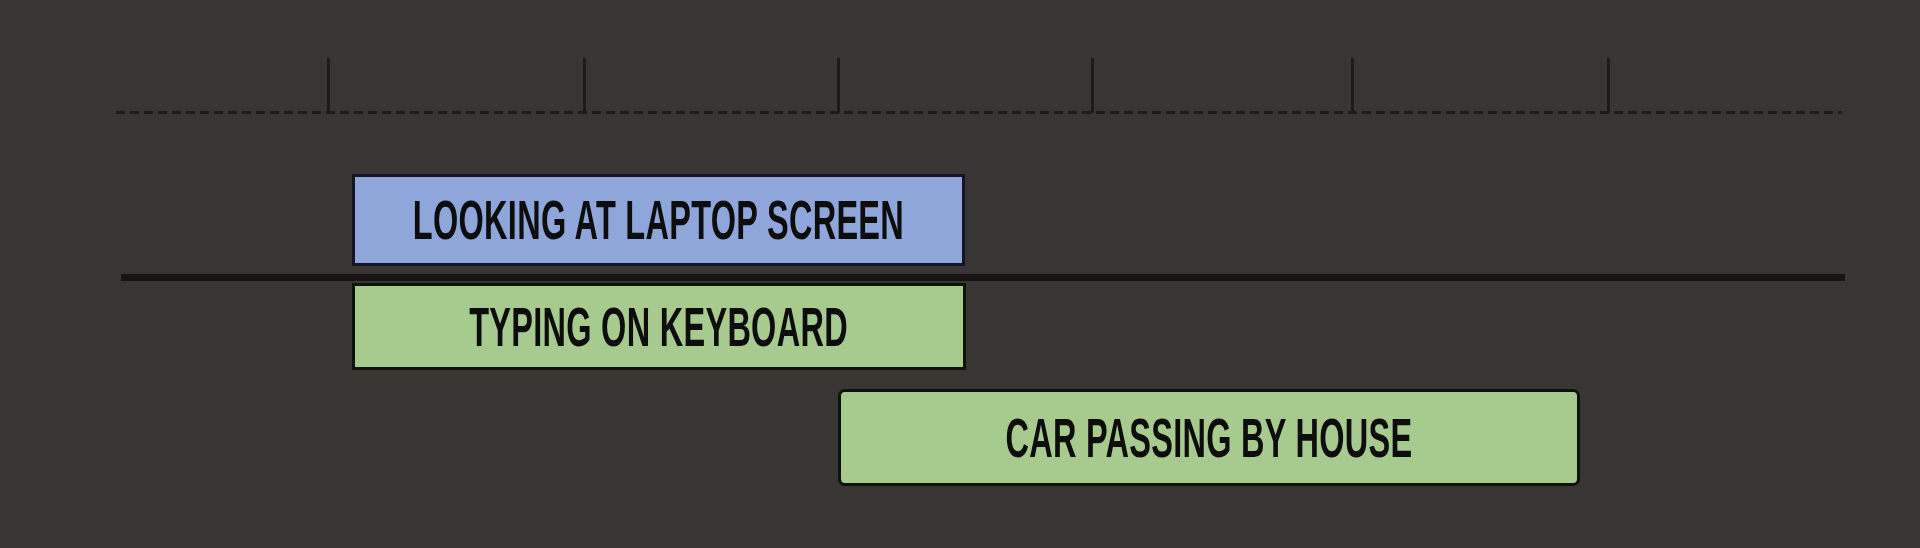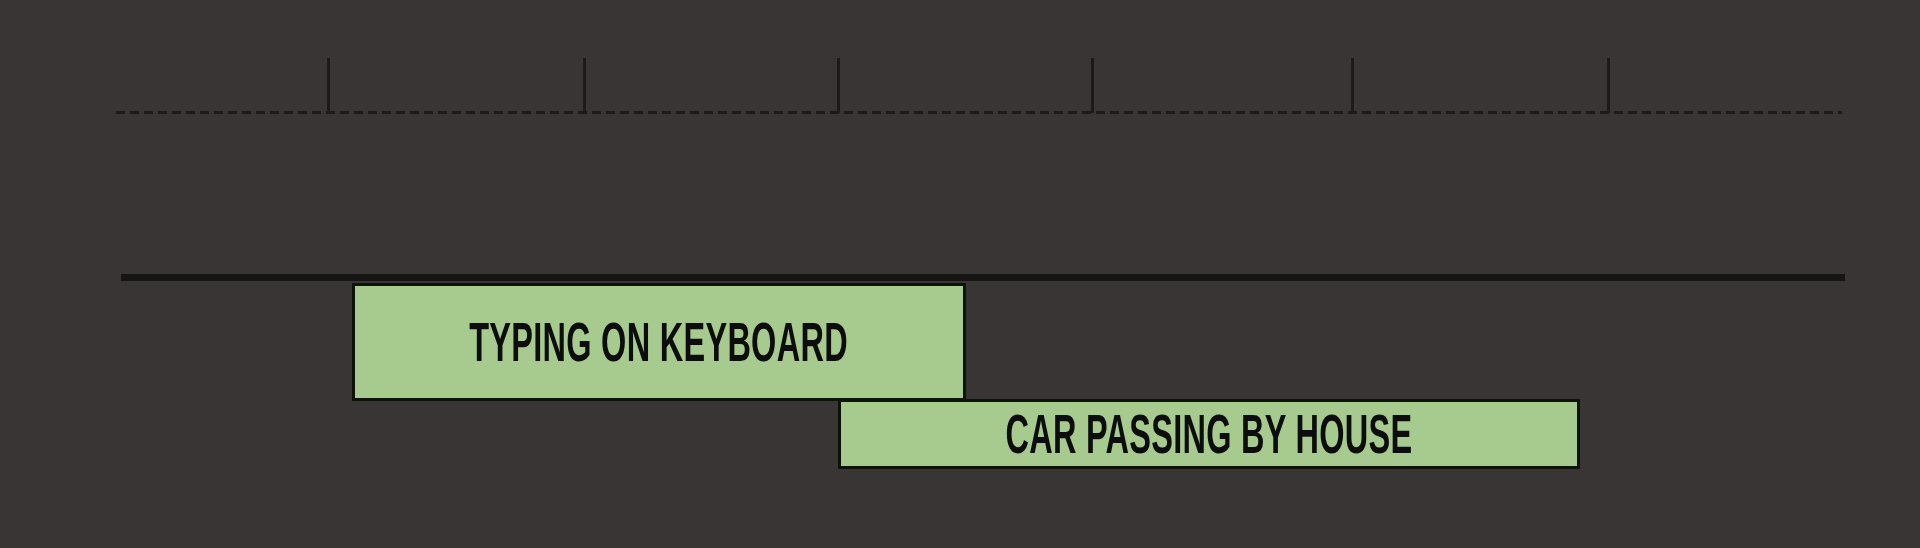--- a/index.html
+++ b/index.html
@@ -36,21 +36,24 @@
       <div class="tick" style="left: 327px; top: 58px; width: 3px; height: 55px;"></div>
       <div class="tick" style="left: 583px; top: 58px; width: 3px; height: 55px;"></div>
       <div class="tick" style="left: 837px; top: 58px; width: 3px; height: 55px;"></div>
       <div class="tick" style="left: 1091px; top: 58px; width: 3px; height: 55px;"></div>
       <div class="tick" style="left: 1351px; top: 58px; width: 3px; height: 55px;"></div>
       <div class="tick" style="left: 1607px; top: 58px; width: 3px; height: 55px;"></div>
     </div>
 
   <div class="abs axis" style="left: 121px; top: 274px; width: 1724px; height: 7px;"></div>
 
+  <div class="seg blue" style="left: 352px; top: 174px; width: 613px; height: 92px;">
+    <span class="seg-label">LOOKING AT LAPTOP SCREEN</span>
+  </div>
 
-  <div class="seg green" style="left: 352px; top: 283px; width: 614px; height: 118px;">
+  <div class="seg green" style="left: 352px; top: 283px; width: 614px; height: 87px;">
     <span class="seg-label">TYPING ON KEYBOARD</span>
   </div>
-  <div class="seg green" style="left: 838px; top: 399px; width: 742px; height: 70px;">
+  <div class="seg green" style="left: 838px; top: 389px; width: 742px; height: 97px; border-radius: 7px;">
     <span class="seg-label">CAR PASSING BY HOUSE</span>
   </div>
 
 </div>
 
 </body></html>

